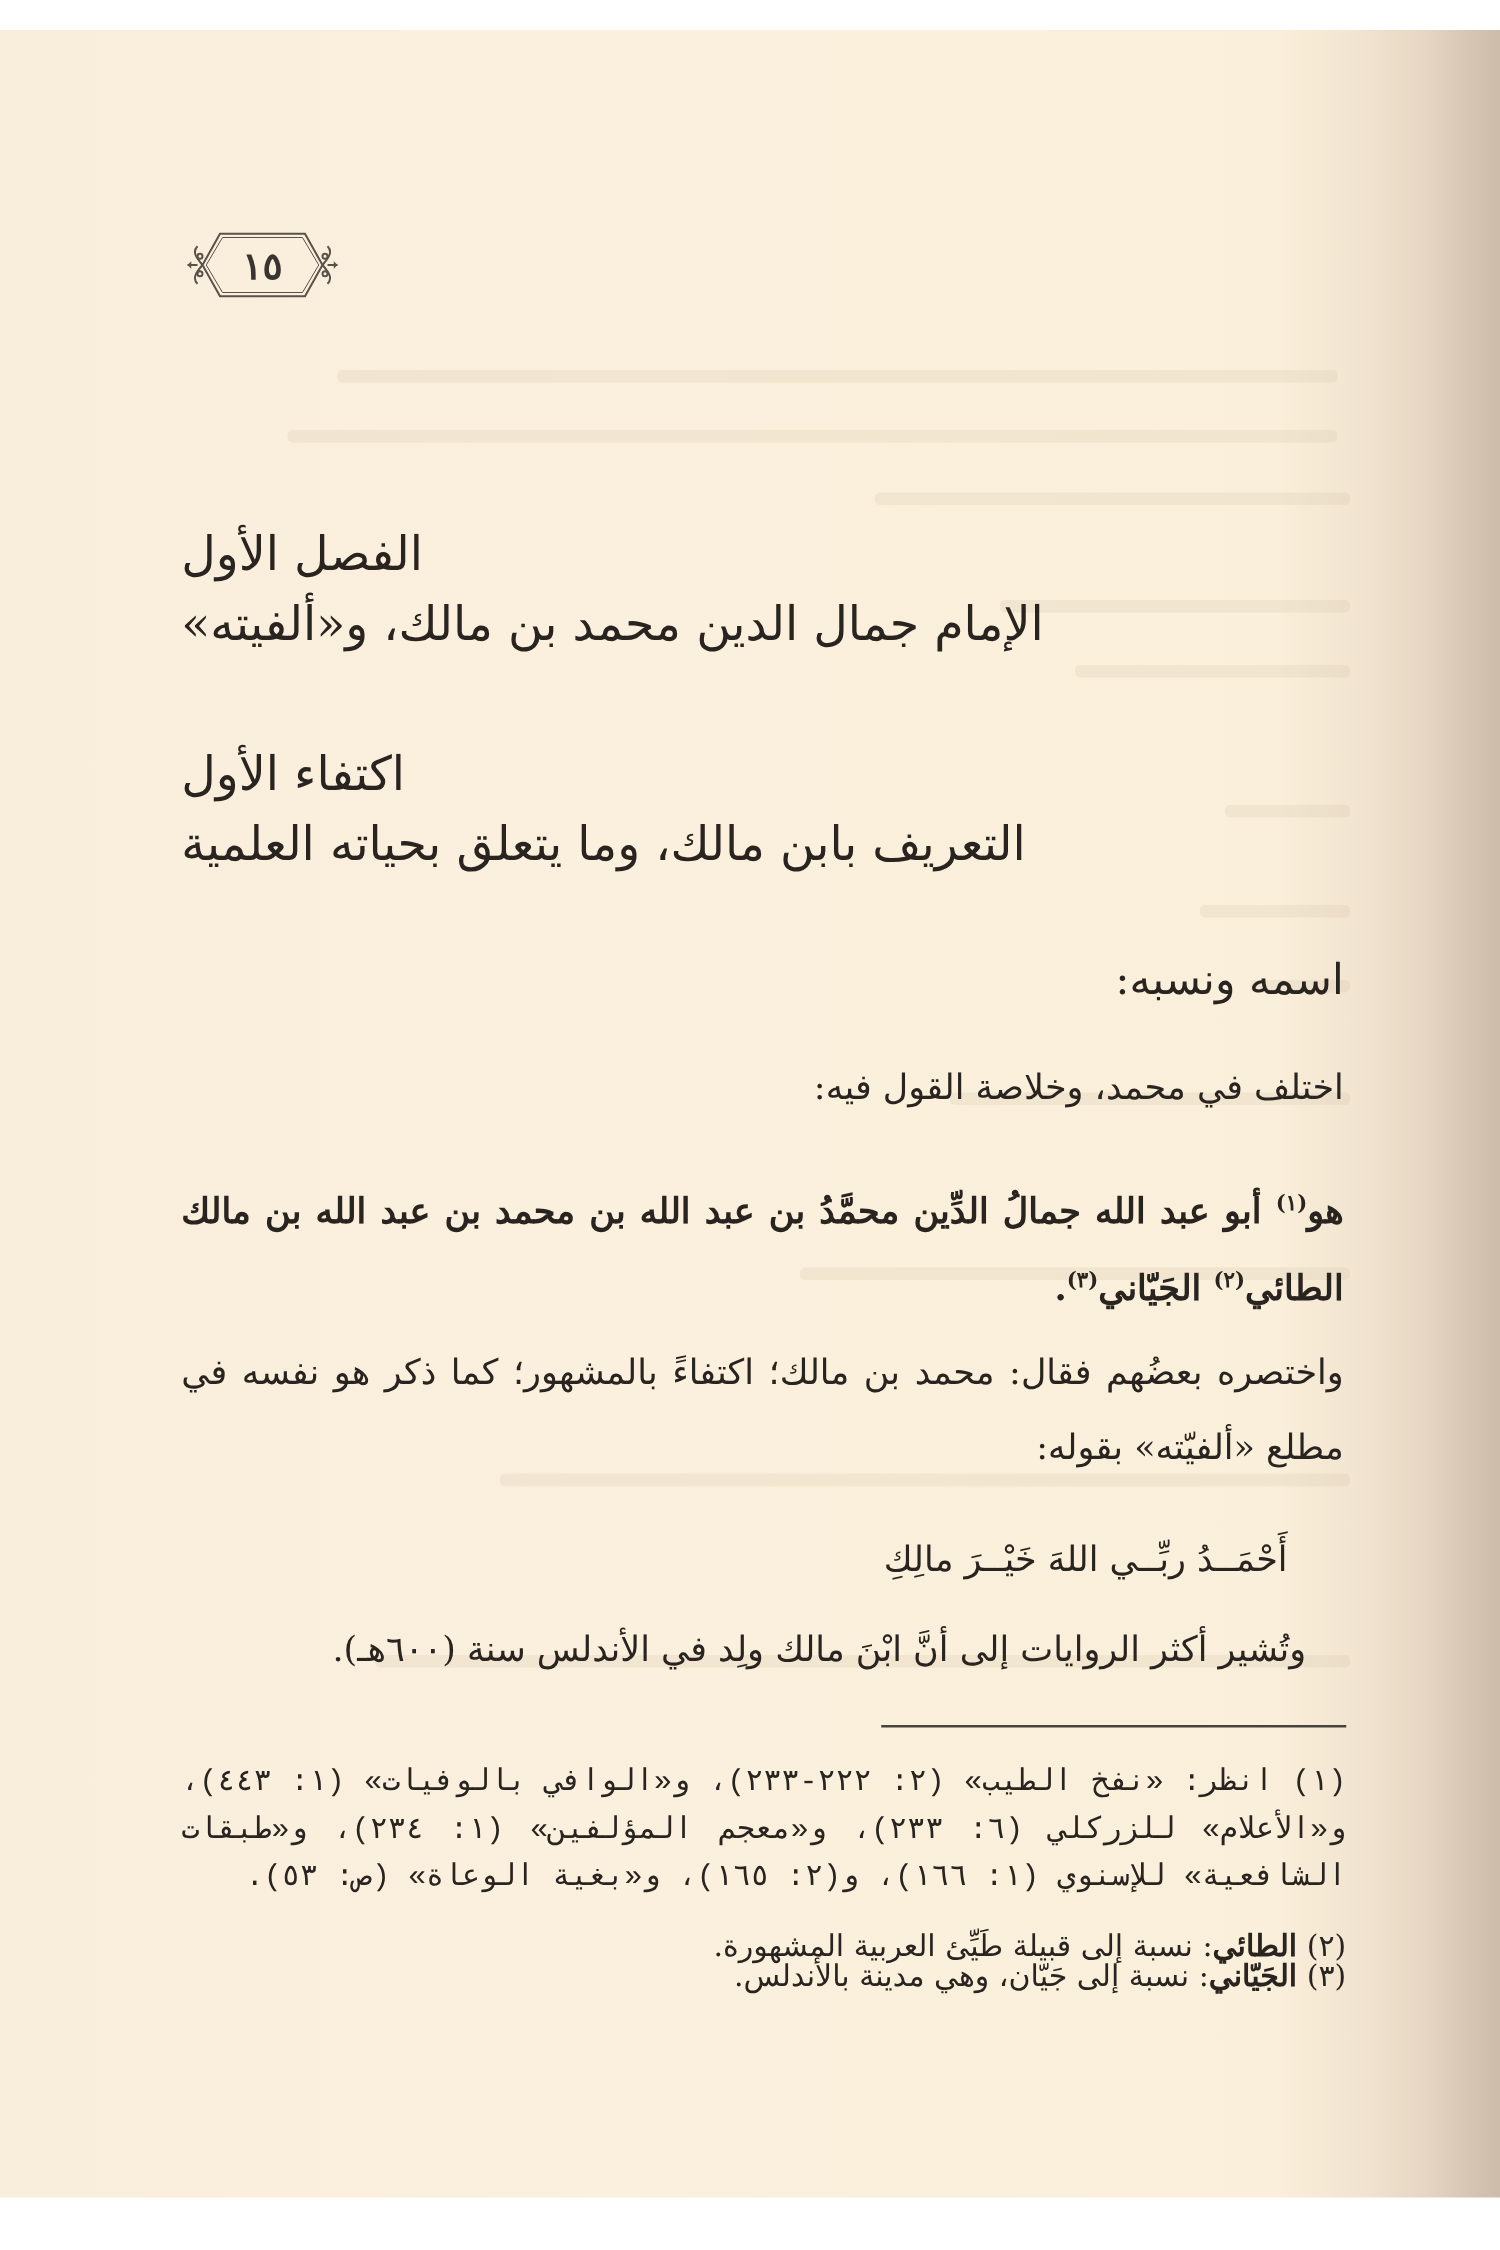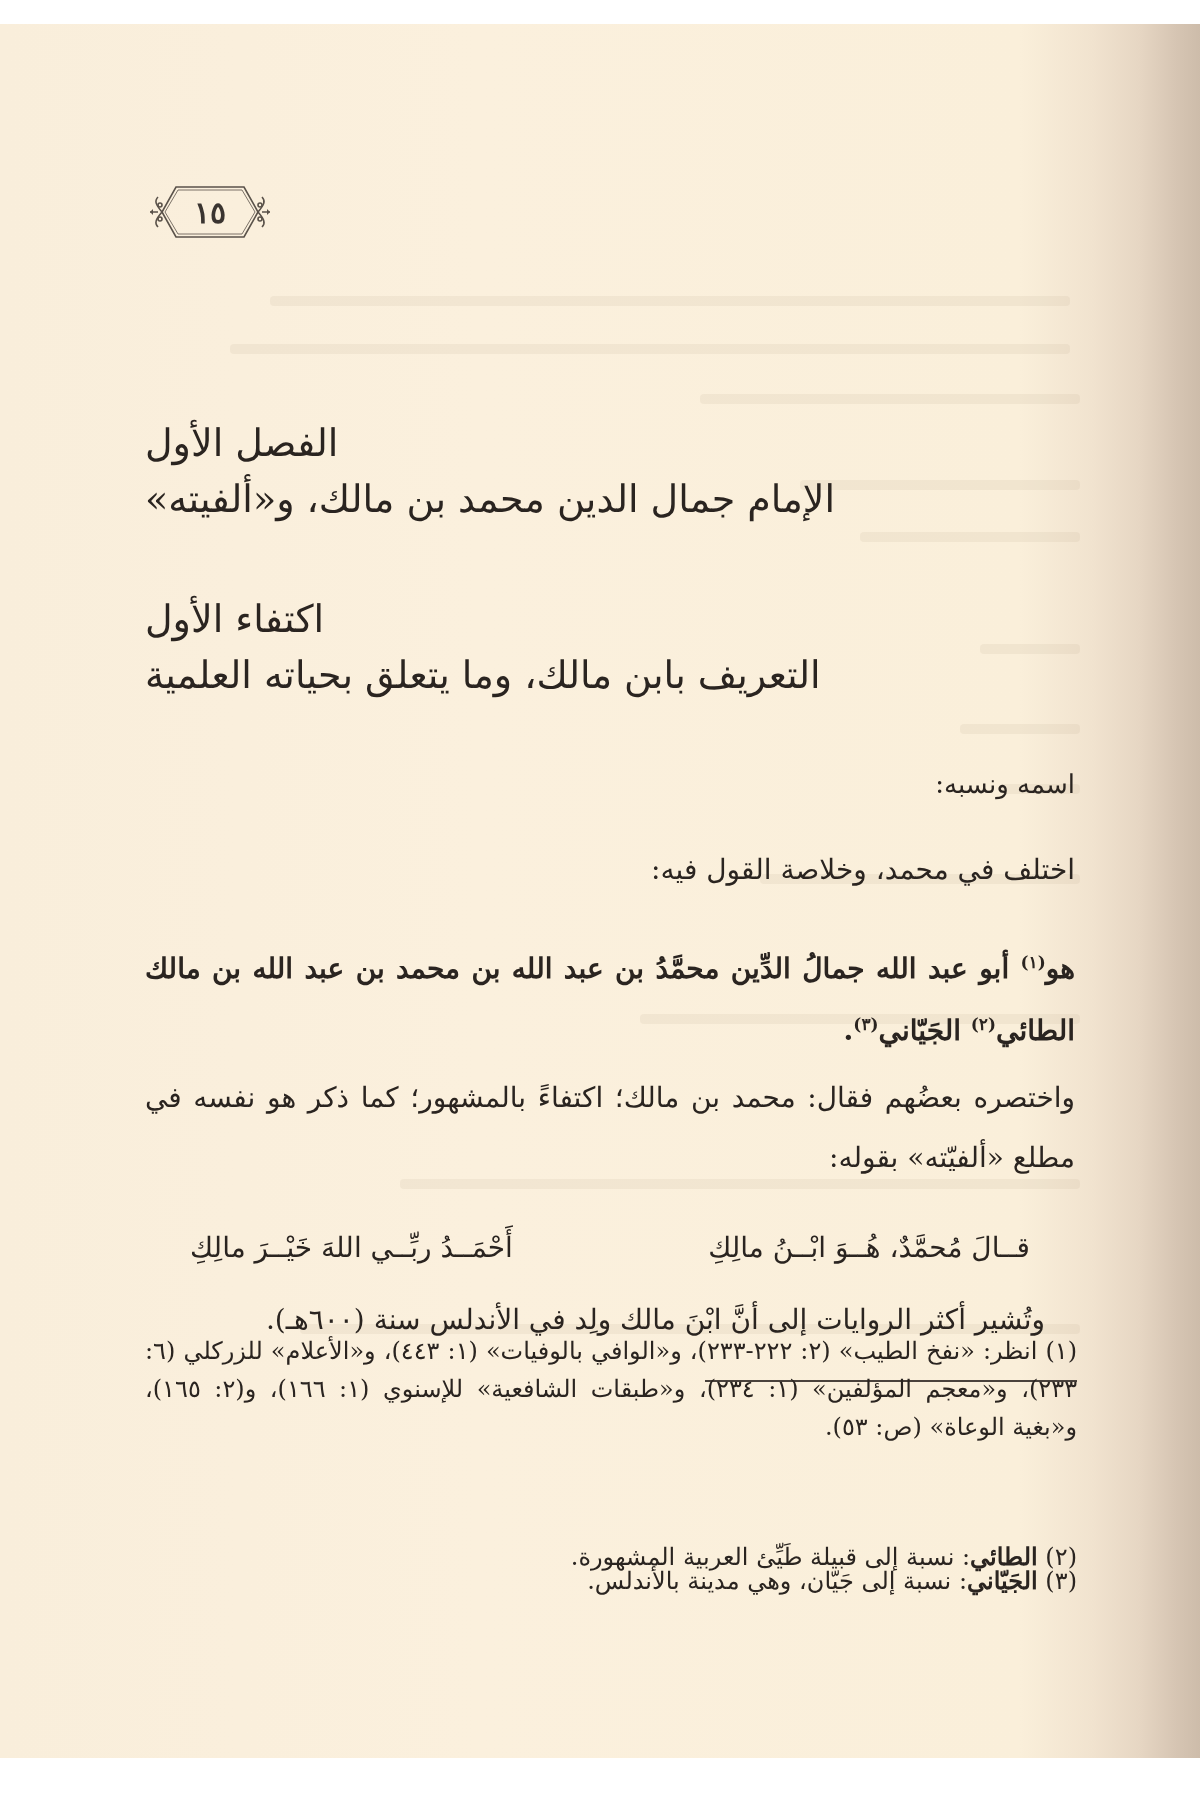--- a/index.html
+++ b/index.html
@@ -22,21 +22,21 @@
       position: absolute; left: 148px; top: 183px; width: 124px; height: 58px;
     }
     .page-number svg { position: absolute; left: 0; top: 0; }
     .page-number-text {
       position: absolute; left: 0; top: 12px; width: 124px; text-align: center;
       font-size: 30px; font-weight: bold; color: #3a3430; direction: rtl;
     }
 
     .h { position: absolute; left: 145px; width: 930px; text-align: left; direction: rtl; font-size: 38px; line-height: 50px; color: #2a2420; }
 
-    .sub { position: absolute; right: 125px; direction: rtl; font-size: 26px; line-height: 44px; color: #2a2420; }
+    .sub { position: absolute; right: 125px; direction: rtl; font-size: 34px; line-height: 44px; color: #2a2420; }
 
     .p { position: absolute; left: 145px; width: 930px; direction: rtl; font-size: 28px; line-height: 40px; color: #2a2420; text-align: justify; }
     .p.right { text-align: right; }
     .sup { font-size: 17px; vertical-align: super; line-height: 0; }
     .verse { position: absolute; left: 190px; width: 840px; direction: rtl; font-size: 28px; line-height: 40px; display: flex; justify-content: space-between; color: #2a2420; }
 
     .rule { position: absolute; left: 705px; top: 1380px; width: 372px; height: 2px; background: #4a423c; }
 
     .fn { position: absolute; left: 145px; width: 932px; direction: rtl; font-size: 24px; line-height: 38px; color: #2a2420; text-align: right; }
     .fn b { font-weight: bold; }
@@ -92,29 +92,28 @@
 
 <div class="p right" style="top:850px;">اختلف في محمد، وخلاصة القول فيه:</div>
 
 <div class="p" style="top:938px; line-height:62px; text-align-last:right;font-weight:bold;">
   <span>هو</span><span class="sup">(١)</span><span> أبو عبد الله جمالُ الدِّين محمَّدُ بن عبد الله بن محمد بن عبد الله بن مالك الطائي</span><span class="sup">(٢)</span><span> الجَيّاني</span><span class="sup">(٣)</span><span>.</span>
 </div>
 
 <div class="p" style="top:1068px; line-height:60px; text-align-last:right;">واختصره بعضُهم فقال: محمد بن مالك؛ اكتفاءً بالمشهور؛ كما ذكر هو نفسه في مطلع «ألفيّته» بقوله:</div>
 
 <div class="verse" style="top:1228px;">
-  <span>قــالَ مُحمَّدٌ، هُــوَ ابْــنُ مالِكِ</span>
   <span>أَحْمَــدُ ربِّــي اللهَ خَيْــرَ مالِكِ</span>
 </div>
 
 <div class="p right" style="top:1300px; right:155px; left:auto; width:880px;">وتُشير أكثر الروايات إلى أنَّ ابْنَ مالك ولِد في الأندلس سنة (٦٠٠هـ).</div>
 
 <div class="rule"></div>
 
-<div class="fn" style="top:1332px; text-align:justify; text-align-last:right;">
+<div class="fn" style="top:1408px; text-align:justify; text-align-last:right;font-family:Liberation Mono, monospace;">
   <span>(١)</span><span> انظر: «نفخ الطيب» (٢: ٢٢٢-٢٣٣)، و«الوافي بالوفيات» (١: ٤٤٣)، و«الأعلام» للزركلي (٦: ٢٣٣)، و«معجم المؤلفين» (١: ٢٣٤)، و«طبقات الشافعية» للإسنوي (١: ١٦٦)، و(٢: ١٦٥)، و«بغية الوعاة» (ص: ٥٣).</span>
 </div>
 <div class="fn" style="top:1538px;">
   <span>(٢)</span> <b>الطائي</b><span>: نسبة إلى قبيلة طَيِّئ العربية المشهورة.</span>
 </div>
 <div class="fn" style="top:1562px;">
   <span>(٣)</span> <b>الجَيّاني</b><span>: نسبة إلى جَيّان، وهي مدينة بالأندلس.</span>
 </div>
 
 </body></html>

